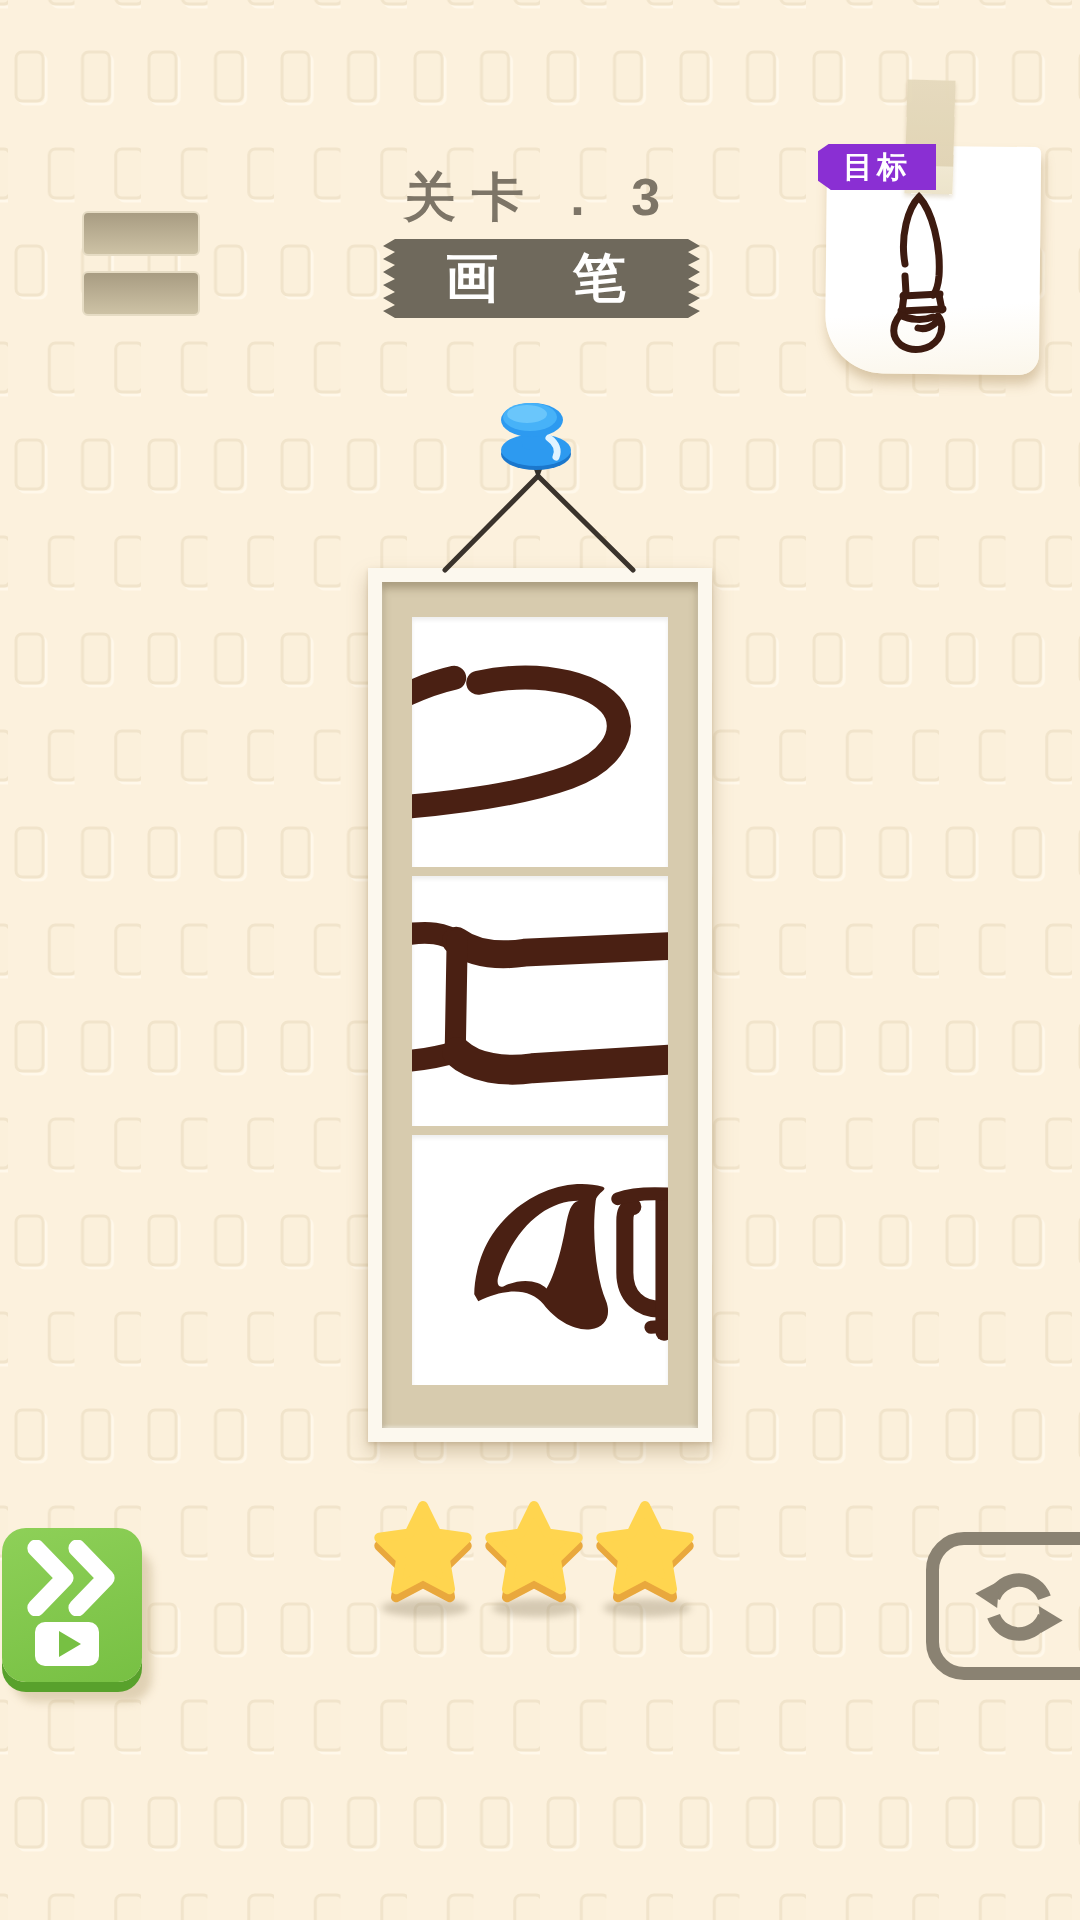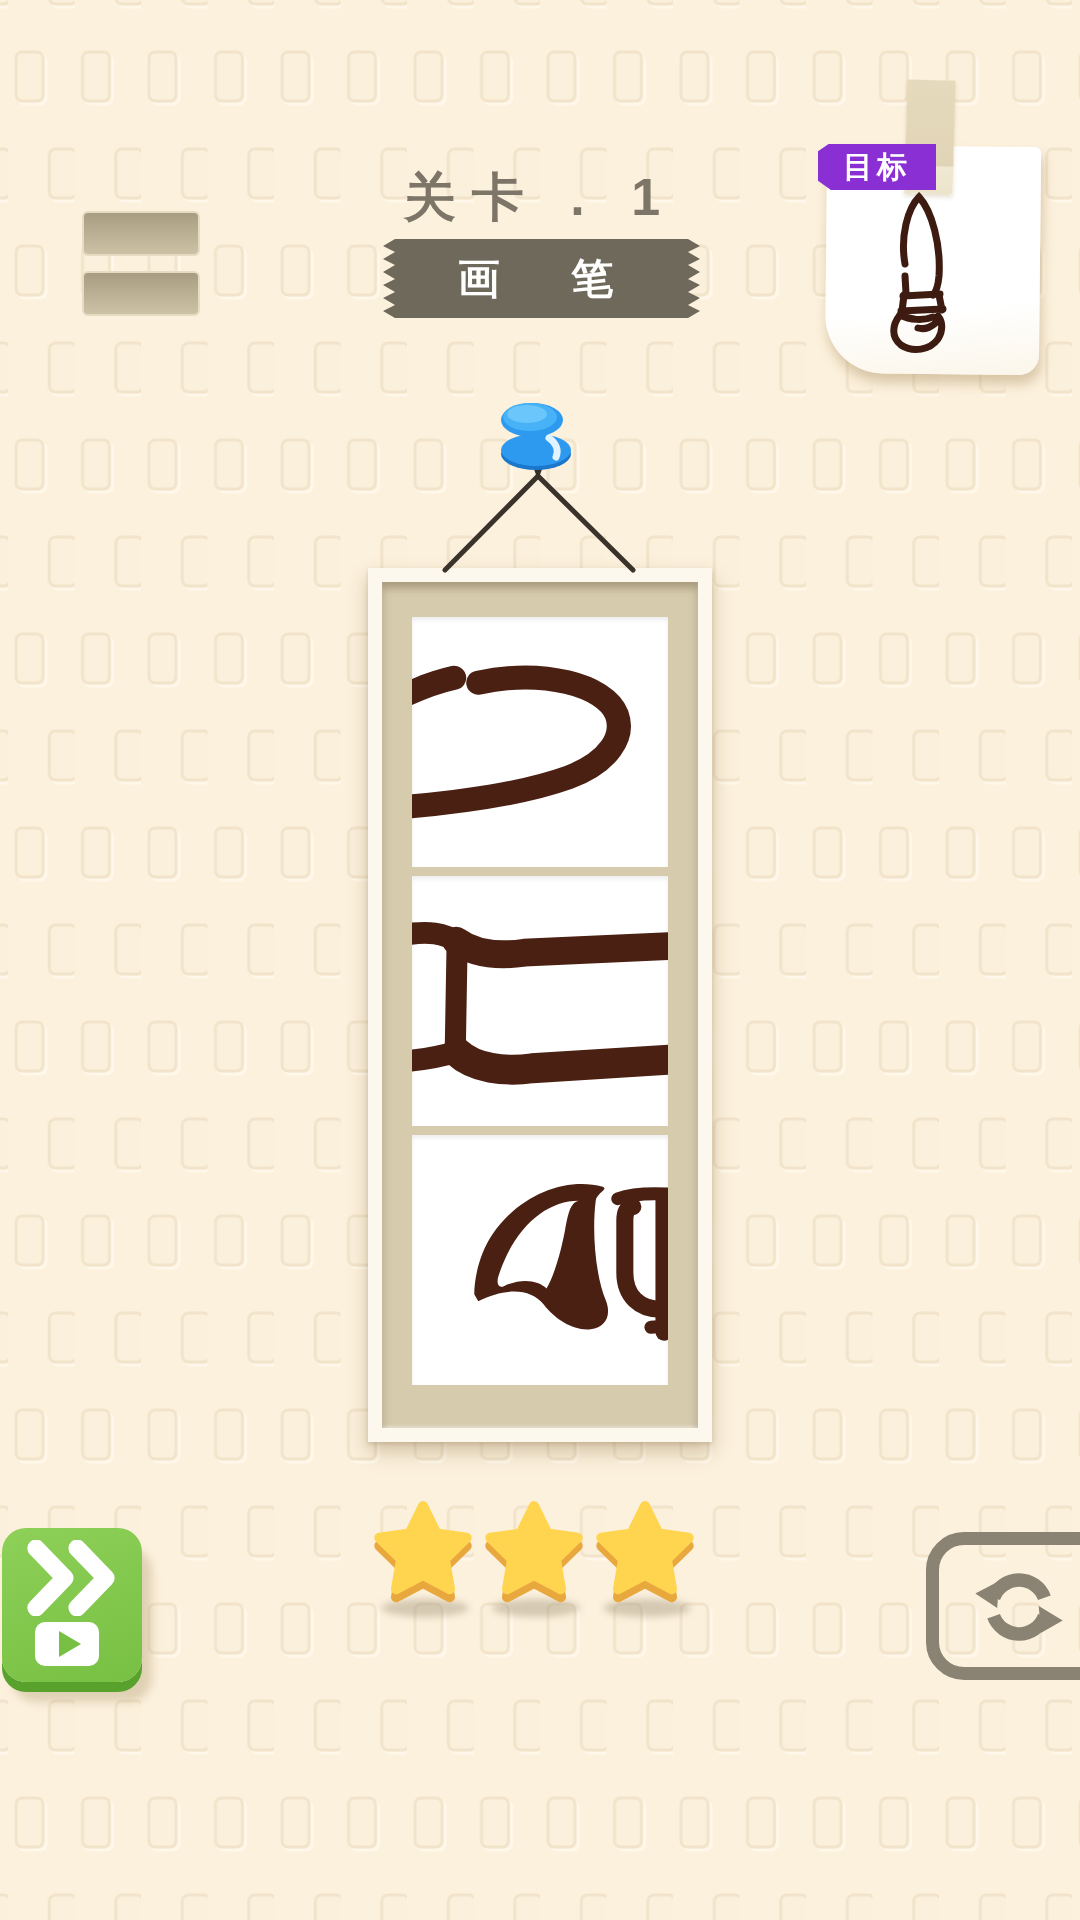--- a/index.html
+++ b/index.html
@@ -15,21 +15,21 @@
   #menu-btn{left:80px;top:210px;width:122px;height:110px;z-index:5;cursor:pointer;}
   .menu-bar{position:absolute;left:2px;width:118px;height:45px;border-radius:6px;
     background:linear-gradient(#a89c82,#cdc2a5);border:2px solid #e6dcc4;box-sizing:border-box;}
   #menu-bar-1{top:1px;} #menu-bar-2{top:61px;}
 
   #level-label{left:240px;top:163px;width:600px;text-align:center;z-index:5;
     font-size:52px;font-weight:bold;color:#7d7567;letter-spacing:16px;}
   #level-ribbon{left:383px;top:239px;width:317px;height:79px;z-index:5;
     background:#6f695c;display:flex;align-items:center;justify-content:center;
     clip-path:polygon(12px 0,0 7px,12px 13px,0 20px,12px 26px,0 33px,12px 40px,0 46px,12px 53px,0 59px,12px 66px,0 72px,12px 79px,305px 79px,317px 72px,305px 66px,317px 59px,305px 53px,317px 46px,305px 40px,317px 33px,305px 26px,317px 20px,305px 13px,317px 7px,305px 0);}
-  #level-ribbon span{color:#fff;font-size:42px;font-weight:bold;letter-spacing:30px;margin-left:18px;}
+  #level-ribbon span{color:#fff;font-size:53px;font-weight:bold;letter-spacing:30px;margin-left:18px;}
 
   
   #target-card{left:810px;top:60px;width:250px;height:330px;z-index:6;cursor:pointer;}
   #target-paper{position:absolute;left:16px;top:86px;width:214px;height:228px;
     background:linear-gradient(175deg,#ffffff 70%,#fbf6ea);
     border-radius:6px 6px 20px 58px;transform:rotate(.6deg);
     box-shadow:2px 9px 12px rgba(160,130,80,.38);}
   #target-tape{position:absolute;left:96px;top:20px;width:48px;height:114px;
     background:linear-gradient(#e6dabd,#e0d3b4 75%,#f0e8d1 76%,#ece2c8);
     transform:rotate(1.5deg);opacity:.96;box-shadow:0 3px 4px rgba(160,130,80,.25);}
@@ -81,21 +81,21 @@
       </pattern>
     </defs>
     <rect width="1080" height="1920" fill="url(#bp)"></rect>
   </svg>
 
   <div class="abs" id="menu-btn">
     <div class="menu-bar" id="menu-bar-1"></div>
     <div class="menu-bar" id="menu-bar-2"></div>
   </div>
 
-  <div class="abs" id="level-label">关卡 . 1</div>
+  <div class="abs" id="level-label">关卡 . 3</div>
 
   <div class="abs" id="level-ribbon">
     <span>画 笔</span>
   </div>
 
   <div class="abs" id="target-card">
     <div id="target-paper"></div>
     <div id="target-tape"></div>
     <div id="target-badge">
       <span>目标</span>

